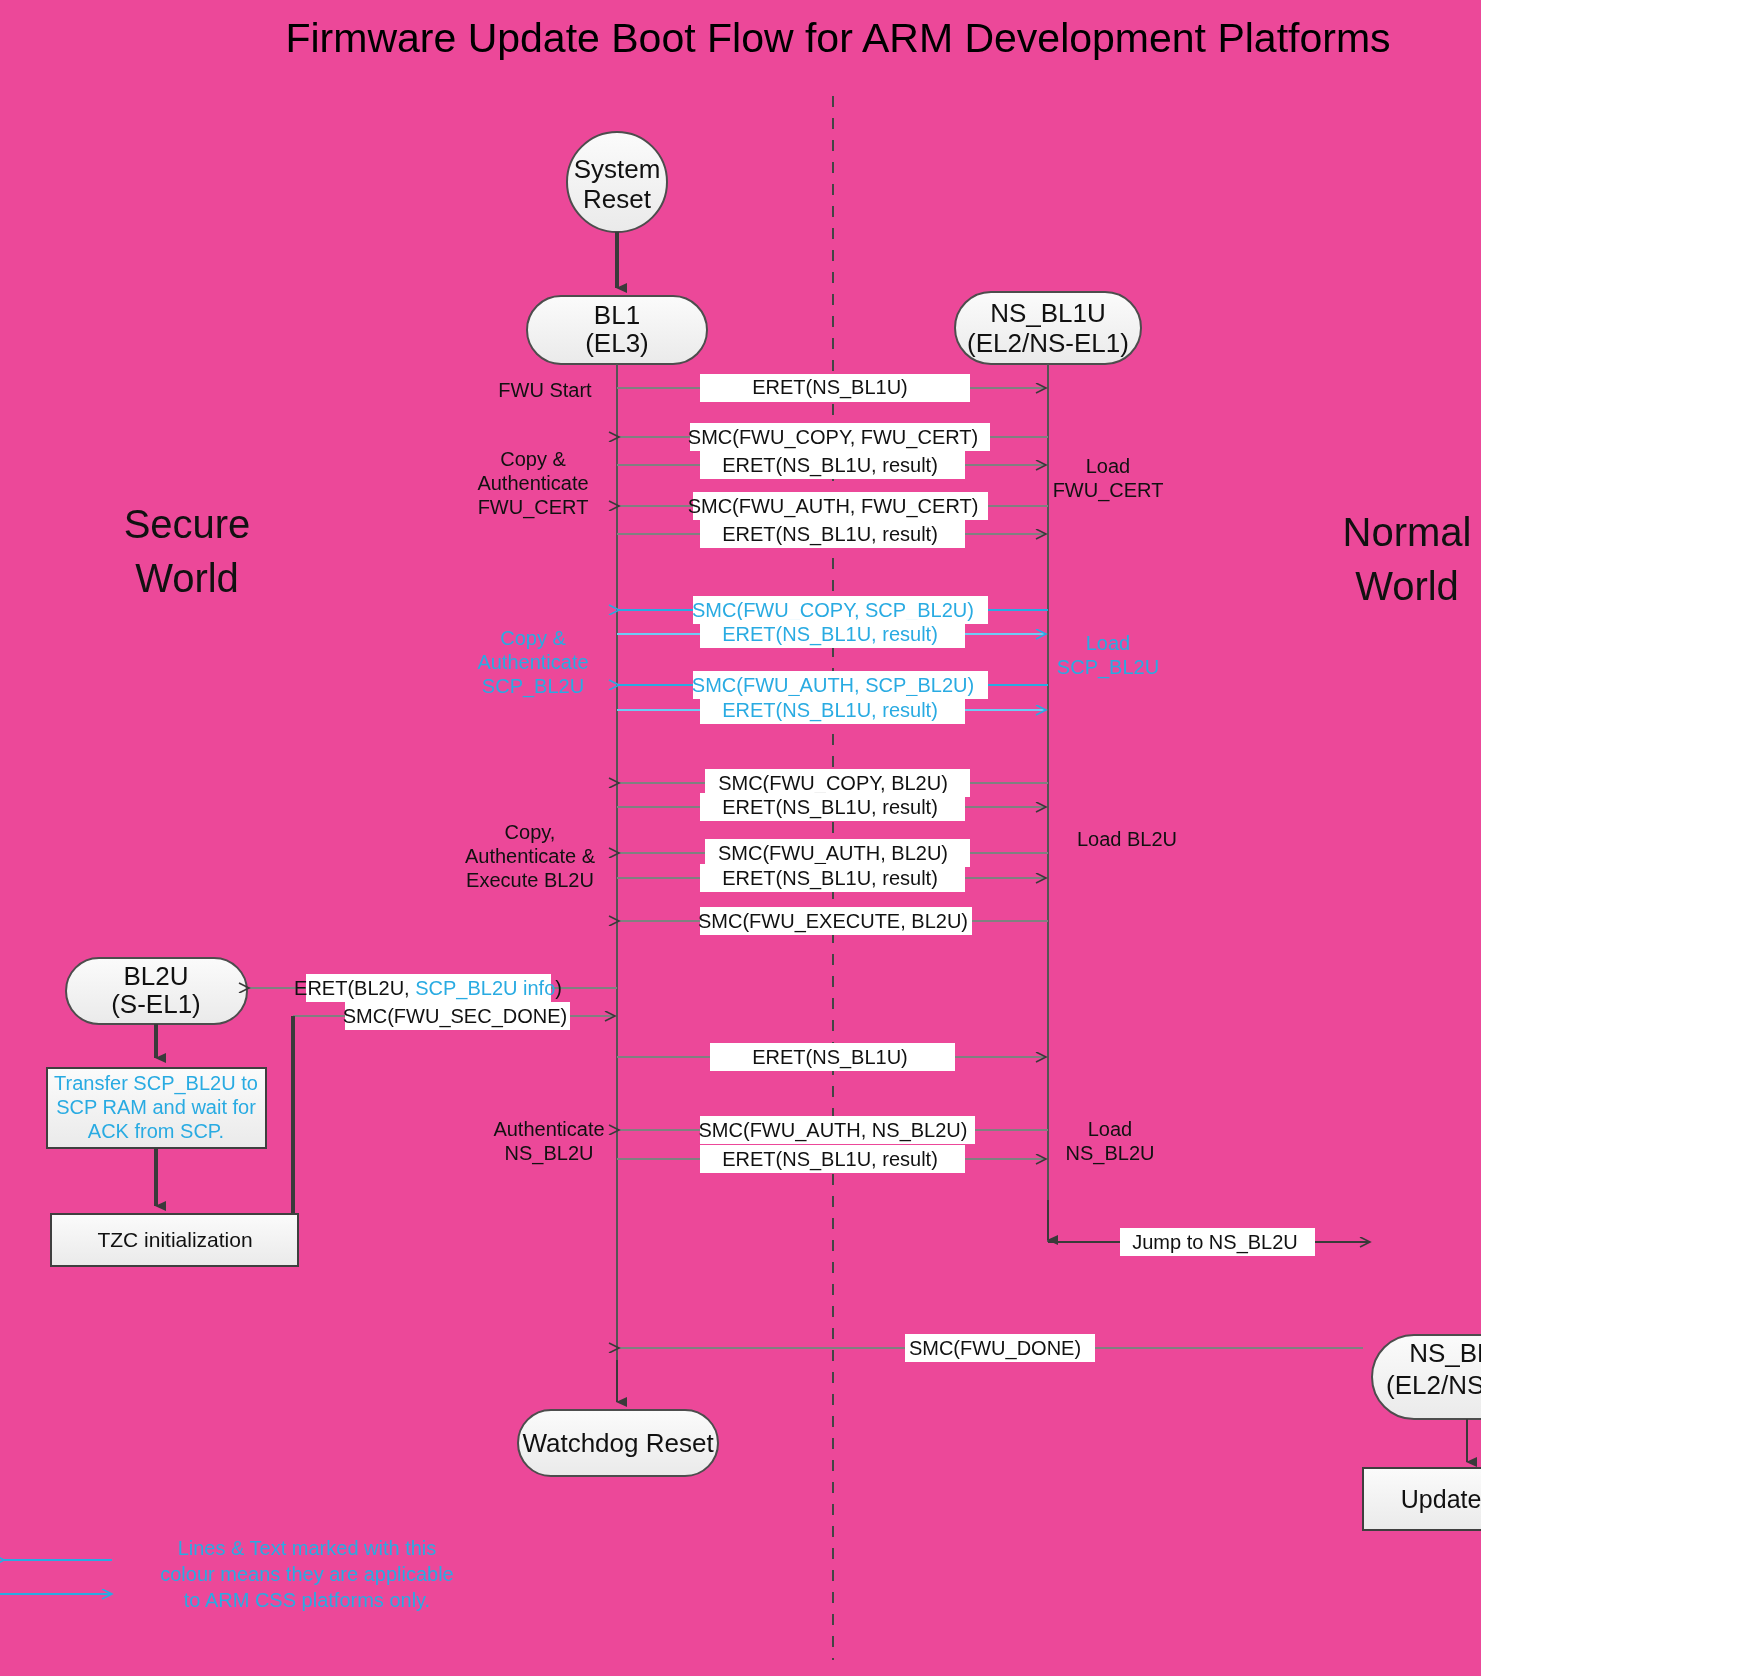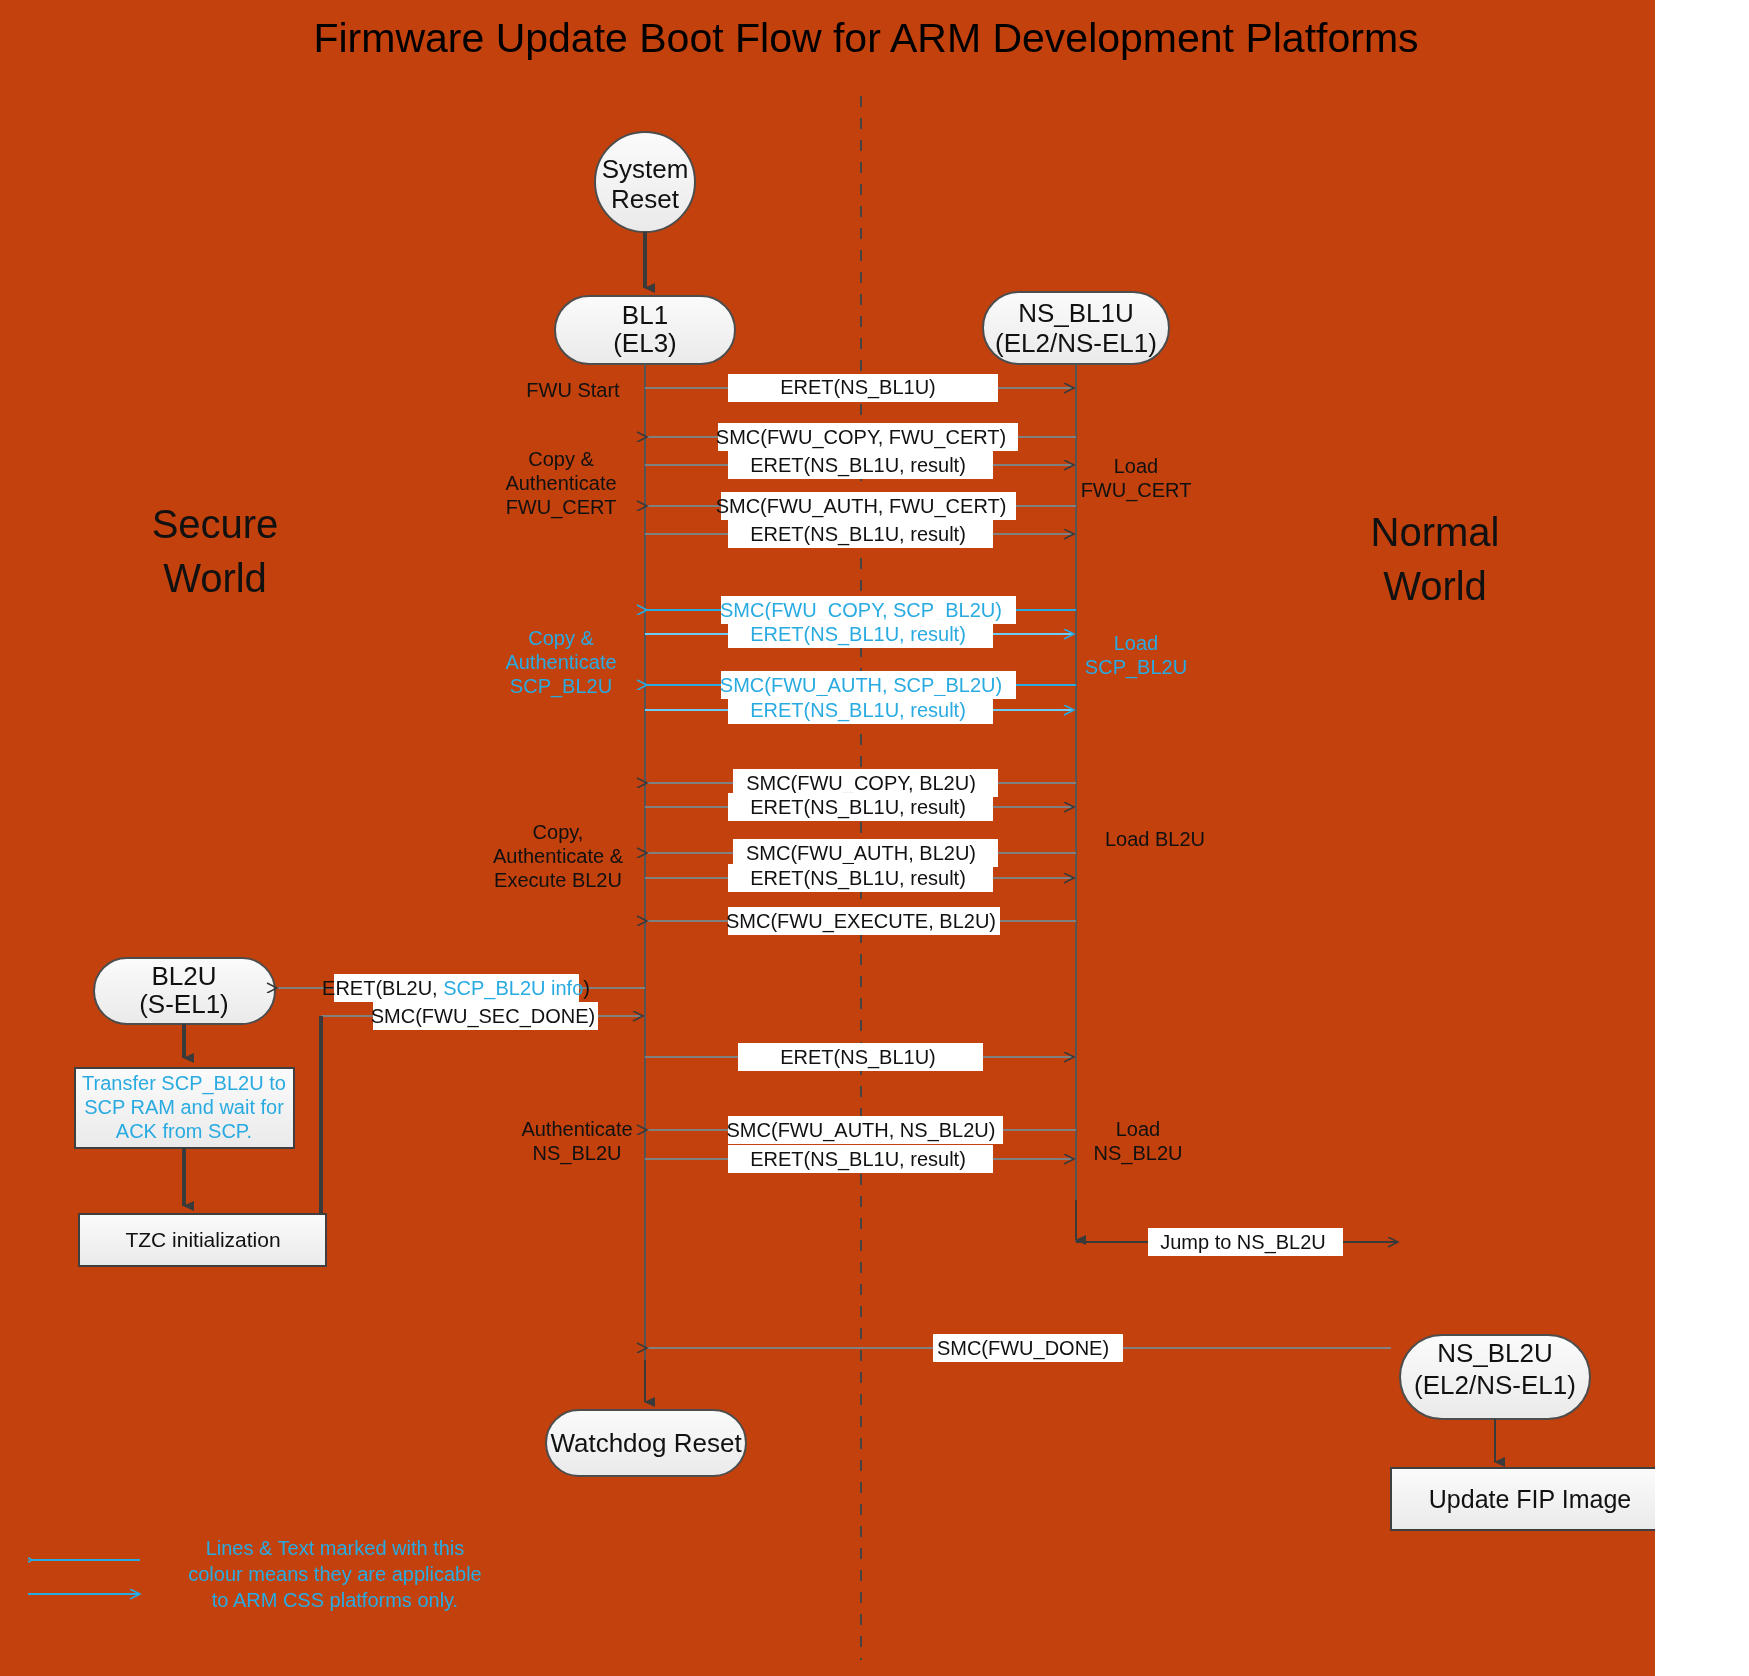--- a/index.html
+++ b/index.html
@@ -1,17 +1,17 @@
 <!DOCTYPE html>
 <html><head>
 <meta charset="utf-8">
 <style>
   html,body{margin:0;padding:0;background:#ffffff;}
   body{width:1749px;height:1676px;font-family:"Liberation Sans",sans-serif;}
-  #stage{position:relative;width:1627px;height:1676px;overflow:hidden;background:#c2410c;padding-left:28px;}
+  #stage{position:relative;width:1481px;height:1676px;overflow:hidden;background:#ec4899;}
   svg{display:block;}
   text{font-family:"Liberation Sans",sans-serif;fill:#111111;}
   .ttl{font-size:41px;text-anchor:middle;fill:#000;}
   .nodeTxt{font-size:26px;text-anchor:middle;fill:#111;}
   .boxTxt{font-size:23px;text-anchor:middle;fill:#111;}
   .msg{font-size:20px;text-anchor:middle;fill:#111;}
   .side{font-size:20px;text-anchor:middle;fill:#111;}
   .world{font-size:40px;text-anchor:middle;fill:#111;}
   .legend{font-size:20px;text-anchor:middle;fill:#29ABE2;}
   .cy{fill:#29ABE2;}

